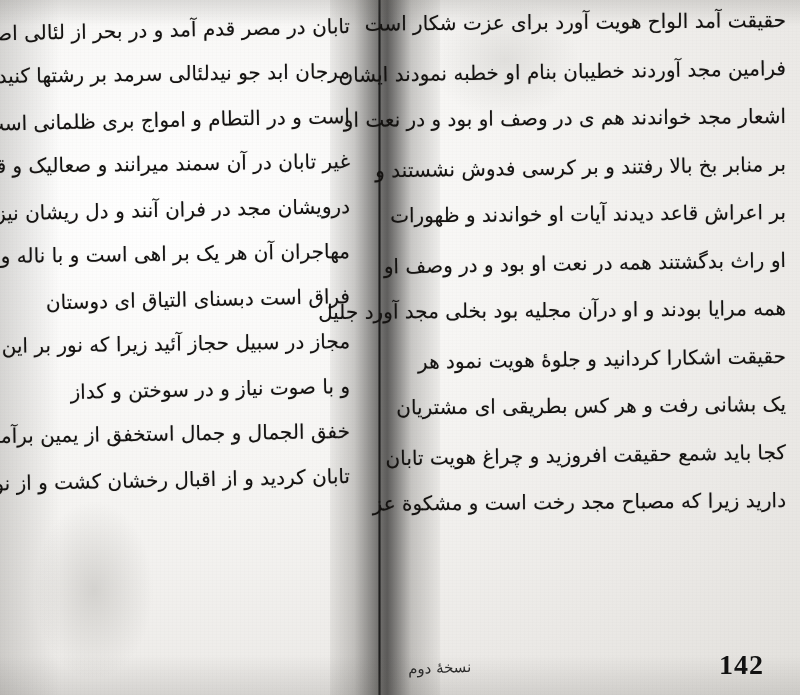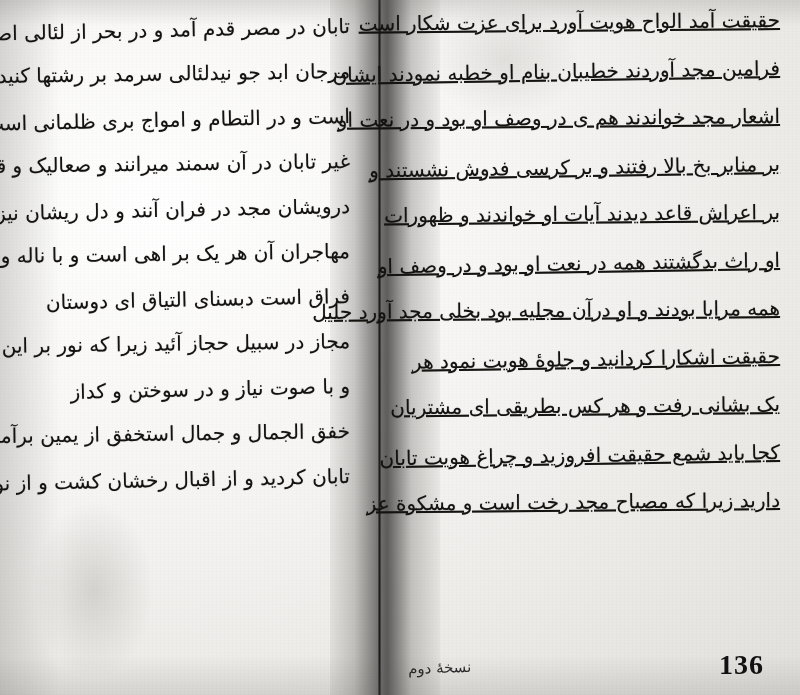--- a/index.html
+++ b/index.html
@@ -89,24 +89,23 @@
 
   
   .column {
     position: absolute;
     top: 0;
     direction: rtl;
     text-align: right;
     color: #15130f;
   }
   .col-right {   
-    right: 20px;
+    right: 14px;
     width: 350px;
     top: 8px;
-    text-decoration: underline;
   }
   .col-left {    
     left: 10px;
     width: 340px;
     top: 14px;
   }
   .line {
     font-family: "DejaVu Sans", sans-serif;
     font-size: 20px;
     line-height: 1.25;
@@ -184,15 +183,15 @@
     <div class="line">درویشان مجد در فران آنند و دل ریشان نیز</div>
     <div class="line">مهاجران آن هر یک بر اهی است و با ناله و آه بید</div>
     <div class="line">فراق است دبسنای التیاق ای دوستان</div>
     <div class="line">مجاز در سبیل حجاز آئید زیرا که نور بر این فراز است</div>
     <div class="line">و با صوت نیاز و در سوختن و کداز</div>
     <div class="line">خفق الجمال   و جمال استخفق از یمین برآمد و از یسار</div>
     <div class="line">تابان کردید و از اقبال رخشان کشت و از نور المعا</div>
   </div>
 
   <div class="footer-note">نسخهٔ دوم</div>
-  <div class="page-number">136</div>
+  <div class="page-number">142</div>
 
 </div>
 
 </body></html>

